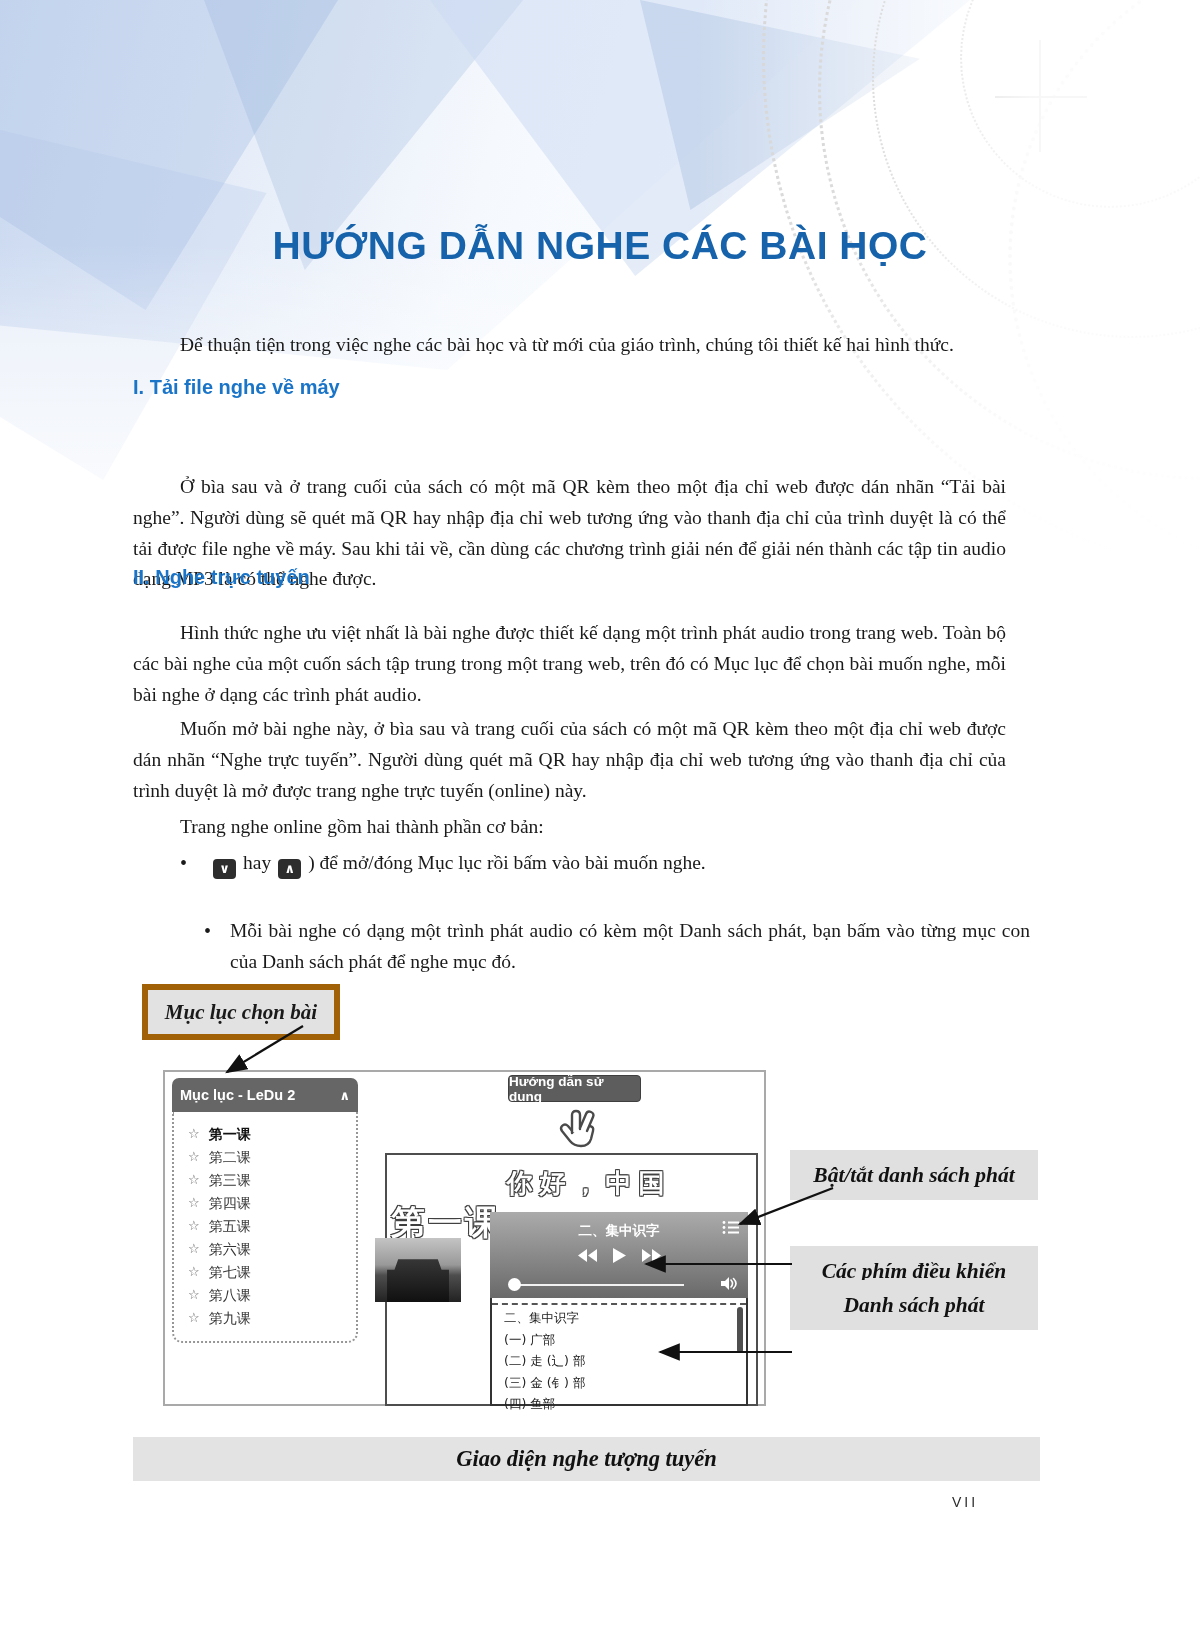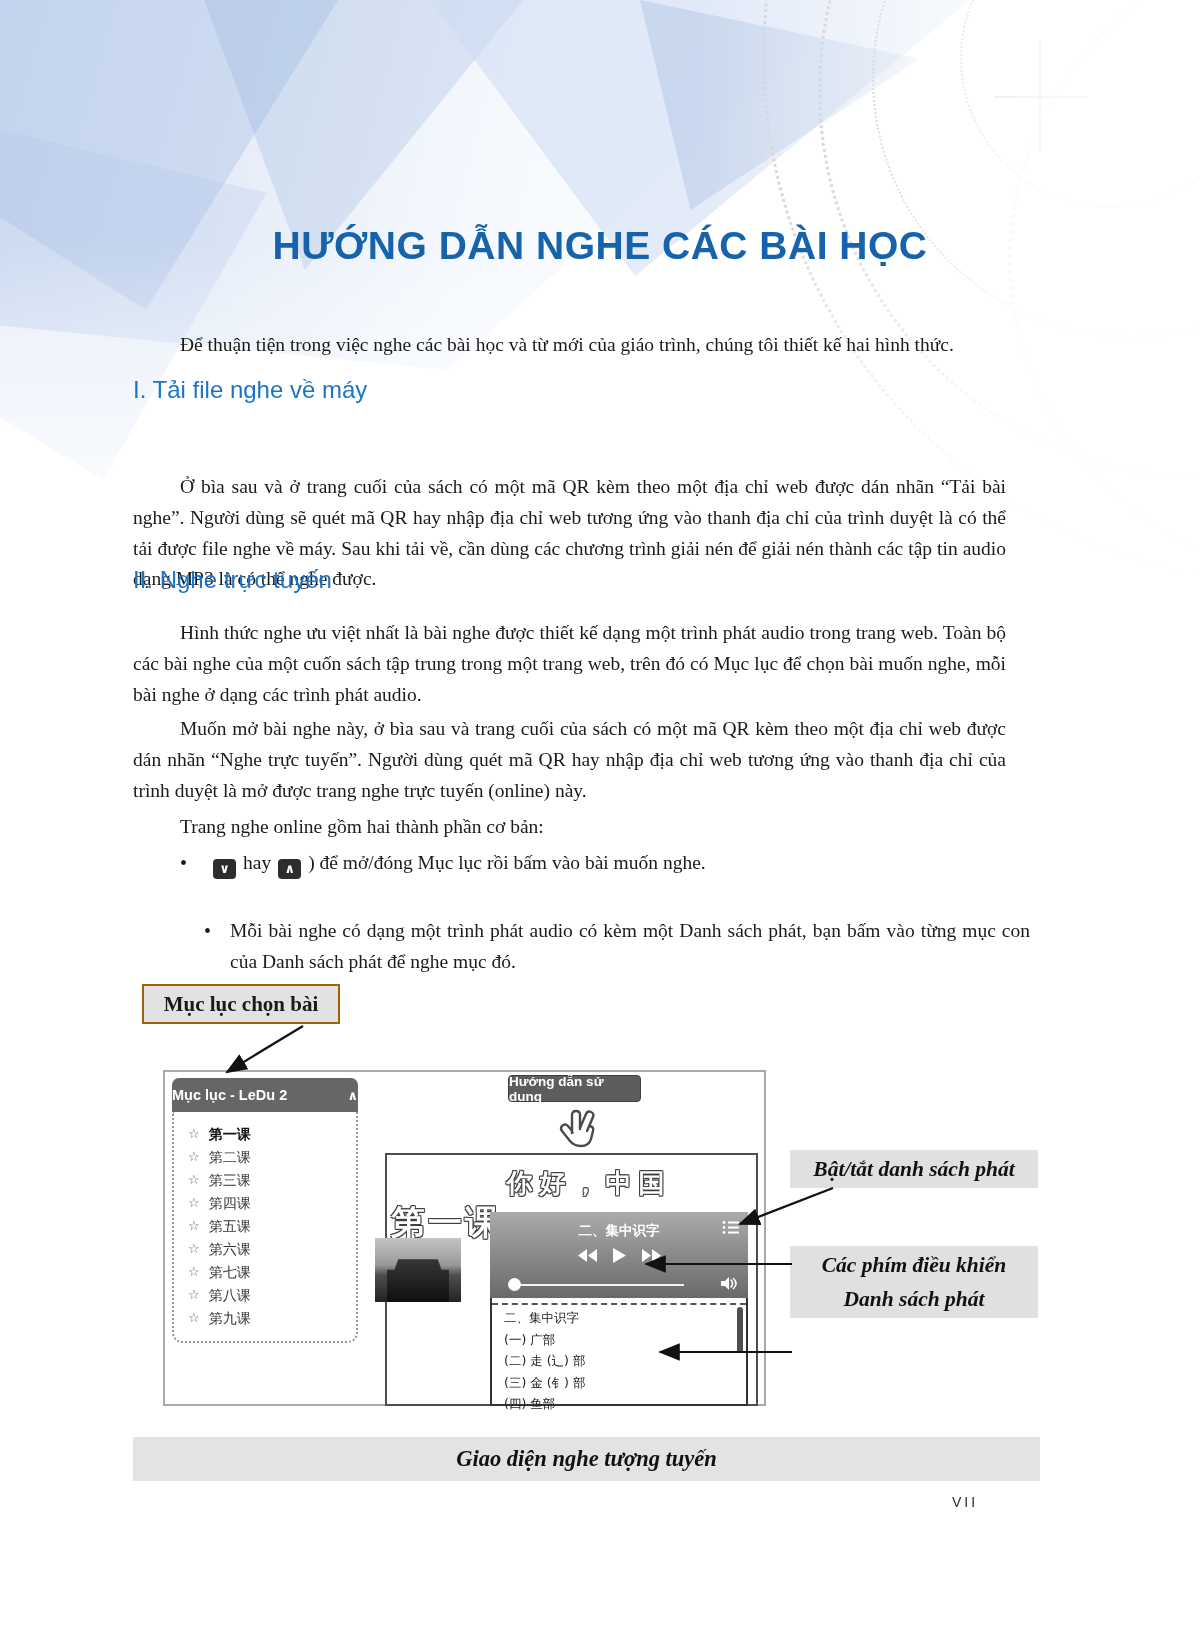--- a/index.html
+++ b/index.html
@@ -34,47 +34,47 @@
   .arc-d { width:1050px; height:1050px; left:762px; top:-468px; border:3px dotted #cfcfcf; }
   .arc-e { width:640px; height:640px; left:1008px; top:-62px; border:4px dotted #d4d4d4; }
   .cross-h { position:absolute; left:995px; top:96px; width:92px; height:2px; background:#9e9e9e; }
   .cross-v { position:absolute; left:1039px; top:40px; width:2px; height:112px; background:#9e9e9e; }
 
   
   .title { position:absolute; top:224px; left:0; width:100%; text-align:center;
            font-family:"Liberation Sans",sans-serif; font-weight:bold; font-size:39px;
            color:#1763ab; letter-spacing:.5px; }
   .h2 { position:absolute; left:133px; font-family:"Liberation Sans",sans-serif;
-        font-weight:normal; font-size:24px; color:#1a75c8; }
+        font-weight:bold; font-size:20px; color:#1a75c8; }
   .h2-1 { top:376px; } .h2-2 { top:566px; }
   .para { position:absolute; left:133px; width:873px; font-size:19.5px;
           line-height:30.8px; text-align:justify; }
   .indent { text-indent:47px; }
   .p-intro { top:330px; text-align:left; }
   .p-s1 { top:424px;margin-top:48px; } .p-s2a { top:618px; } .p-s2b { top:714px; }
   .p-lead { top:812px; text-align:left; }
   .bullet { position:absolute; left:206px; width:800px; font-size:19.5px;
             line-height:30.8px; text-align:justify; }
   .bullet::before { content:"•"; position:absolute; left:-26px; top:0; font-size:20px; }
   .b1 { top:848px; } .b2 { top:916px;margin-left:24px; }
   .chip { display:inline-flex; width:23px; height:20px; background:#2d2d2d; border-radius:4px;
           color:#fff; align-items:center; justify-content:center;
           font-family:"DejaVu Sans",sans-serif; font-size:13px; font-weight:bold;
           vertical-align:-4px; margin:0 7px; }
 
   
-  .callout-toc { position:absolute; left:142px; top:984px; width:198px; height:40px;
-          background:#e2e2e2; border:2px solid #a16207; display:flex; align-items:center;
-          justify-content:center; font-weight:600; font-size:21px; }
+  .callout-toc { position:absolute; left:142px; top:984px; width:198px; height:56px;
+          background:#e2e2e2; border:6px solid #a16207; display:flex; align-items:center;
+          justify-content:center; font-style:italic; font-weight:600; font-size:21px; }
   .shot-frame { position:absolute; left:163px; top:1070px; width:603px; height:336px;
           border:2px solid #a9a9a9; background:#fff; }
   .toc-panel { position:absolute; left:172px; top:1078px; width:186px; }
   .toc-header { height:34px; background:#666; border-radius:7px 7px 0 0; color:#fff;
           font-family:"Liberation Sans",sans-serif; font-weight:bold; font-size:14.5px;
-          display:flex; align-items:center; justify-content:space-between; padding:0 0; }
+          display:flex; align-items:center; justify-content:space-between; padding:0 8px; }
   .toc-chevron { font-family:"DejaVu Sans",sans-serif; font-weight:bold; font-size:13px; cursor:pointer; }
   .toc-list { border:2px dotted #969696; border-top:none; border-radius:0 0 10px 10px;
           background:#fff; padding:10px 0 12px; }
   .toc-item { display:flex; gap:9px; align-items:center; padding:1.5px 14px;
           font-family:"DejaVu Sans",sans-serif; font-size:14px; color:#333; line-height:20px; }
   .toc-item .star { color:#666; font-size:13px; }
   .toc-item.first { font-weight:bold; color:#111; }
   .help-btn { position:absolute; left:508px; top:1075px; width:133px; height:27px;
           background:#5d5d5d; border:1px solid #3f3f3f; border-radius:4px; color:#fff;
           font-family:"Liberation Sans",sans-serif; font-weight:bold; font-size:13.5px;
@@ -105,21 +105,21 @@
   .playlist-divider { position:absolute; left:0; right:0; top:5px; border-top:2px dashed #555; }
   .pl-item { font-family:"DejaVu Sans",sans-serif; font-size:12.5px; color:#222;
           padding:1px 12px; line-height:19.5px; }
   .pl-scroll { position:absolute; right:3px; top:9px; width:6px; height:46px;
           background:#4f4f4f; border-radius:3px; }
   .photo { position:absolute; left:375px; top:1238px; width:86px; height:64px;
           background:linear-gradient(180deg,#c4c4c4 0%,#999 42%,#4e4e4e 58%,#222 100%); }
   .photo::after { content:""; position:absolute; left:14%; right:14%; top:26%; bottom:0;
           background:linear-gradient(180deg,#3a3a3a,#101010);
           clip-path:polygon(0 32%,12% 32%,18% 10%,82% 10%,88% 32%,100% 32%,100% 100%,0 100%); }
-  .callout { position:absolute; left:790px; width:248px; height:38px; background:#e0e0e0;
+  .callout { position:absolute; left:790px; width:248px; height:50px; background:#e0e0e0;
           display:flex; align-items:center; justify-content:center; font-style:italic;
           font-weight:bold; font-size:21.5px; color:#111; }
   .c1 { top:1150px; } .c2 { top:1246px; } .c3 { top:1280px; }
   .arrows { position:absolute; left:0; top:940px; width:1200px; height:480px; pointer-events:none; }
   .caption-bar { position:absolute; left:133px; top:1437px; width:907px; height:44px;
           background:#e3e3e3; display:flex; align-items:center; justify-content:center;
           font-style:italic; font-weight:bold; font-size:22.5px; color:#111; }
   .pagenum { position:absolute; left:952px; top:1494px; font-family:"Liberation Sans",sans-serif;
           font-size:14px; letter-spacing:3px; color:#2b2b2b; }
 </style>

